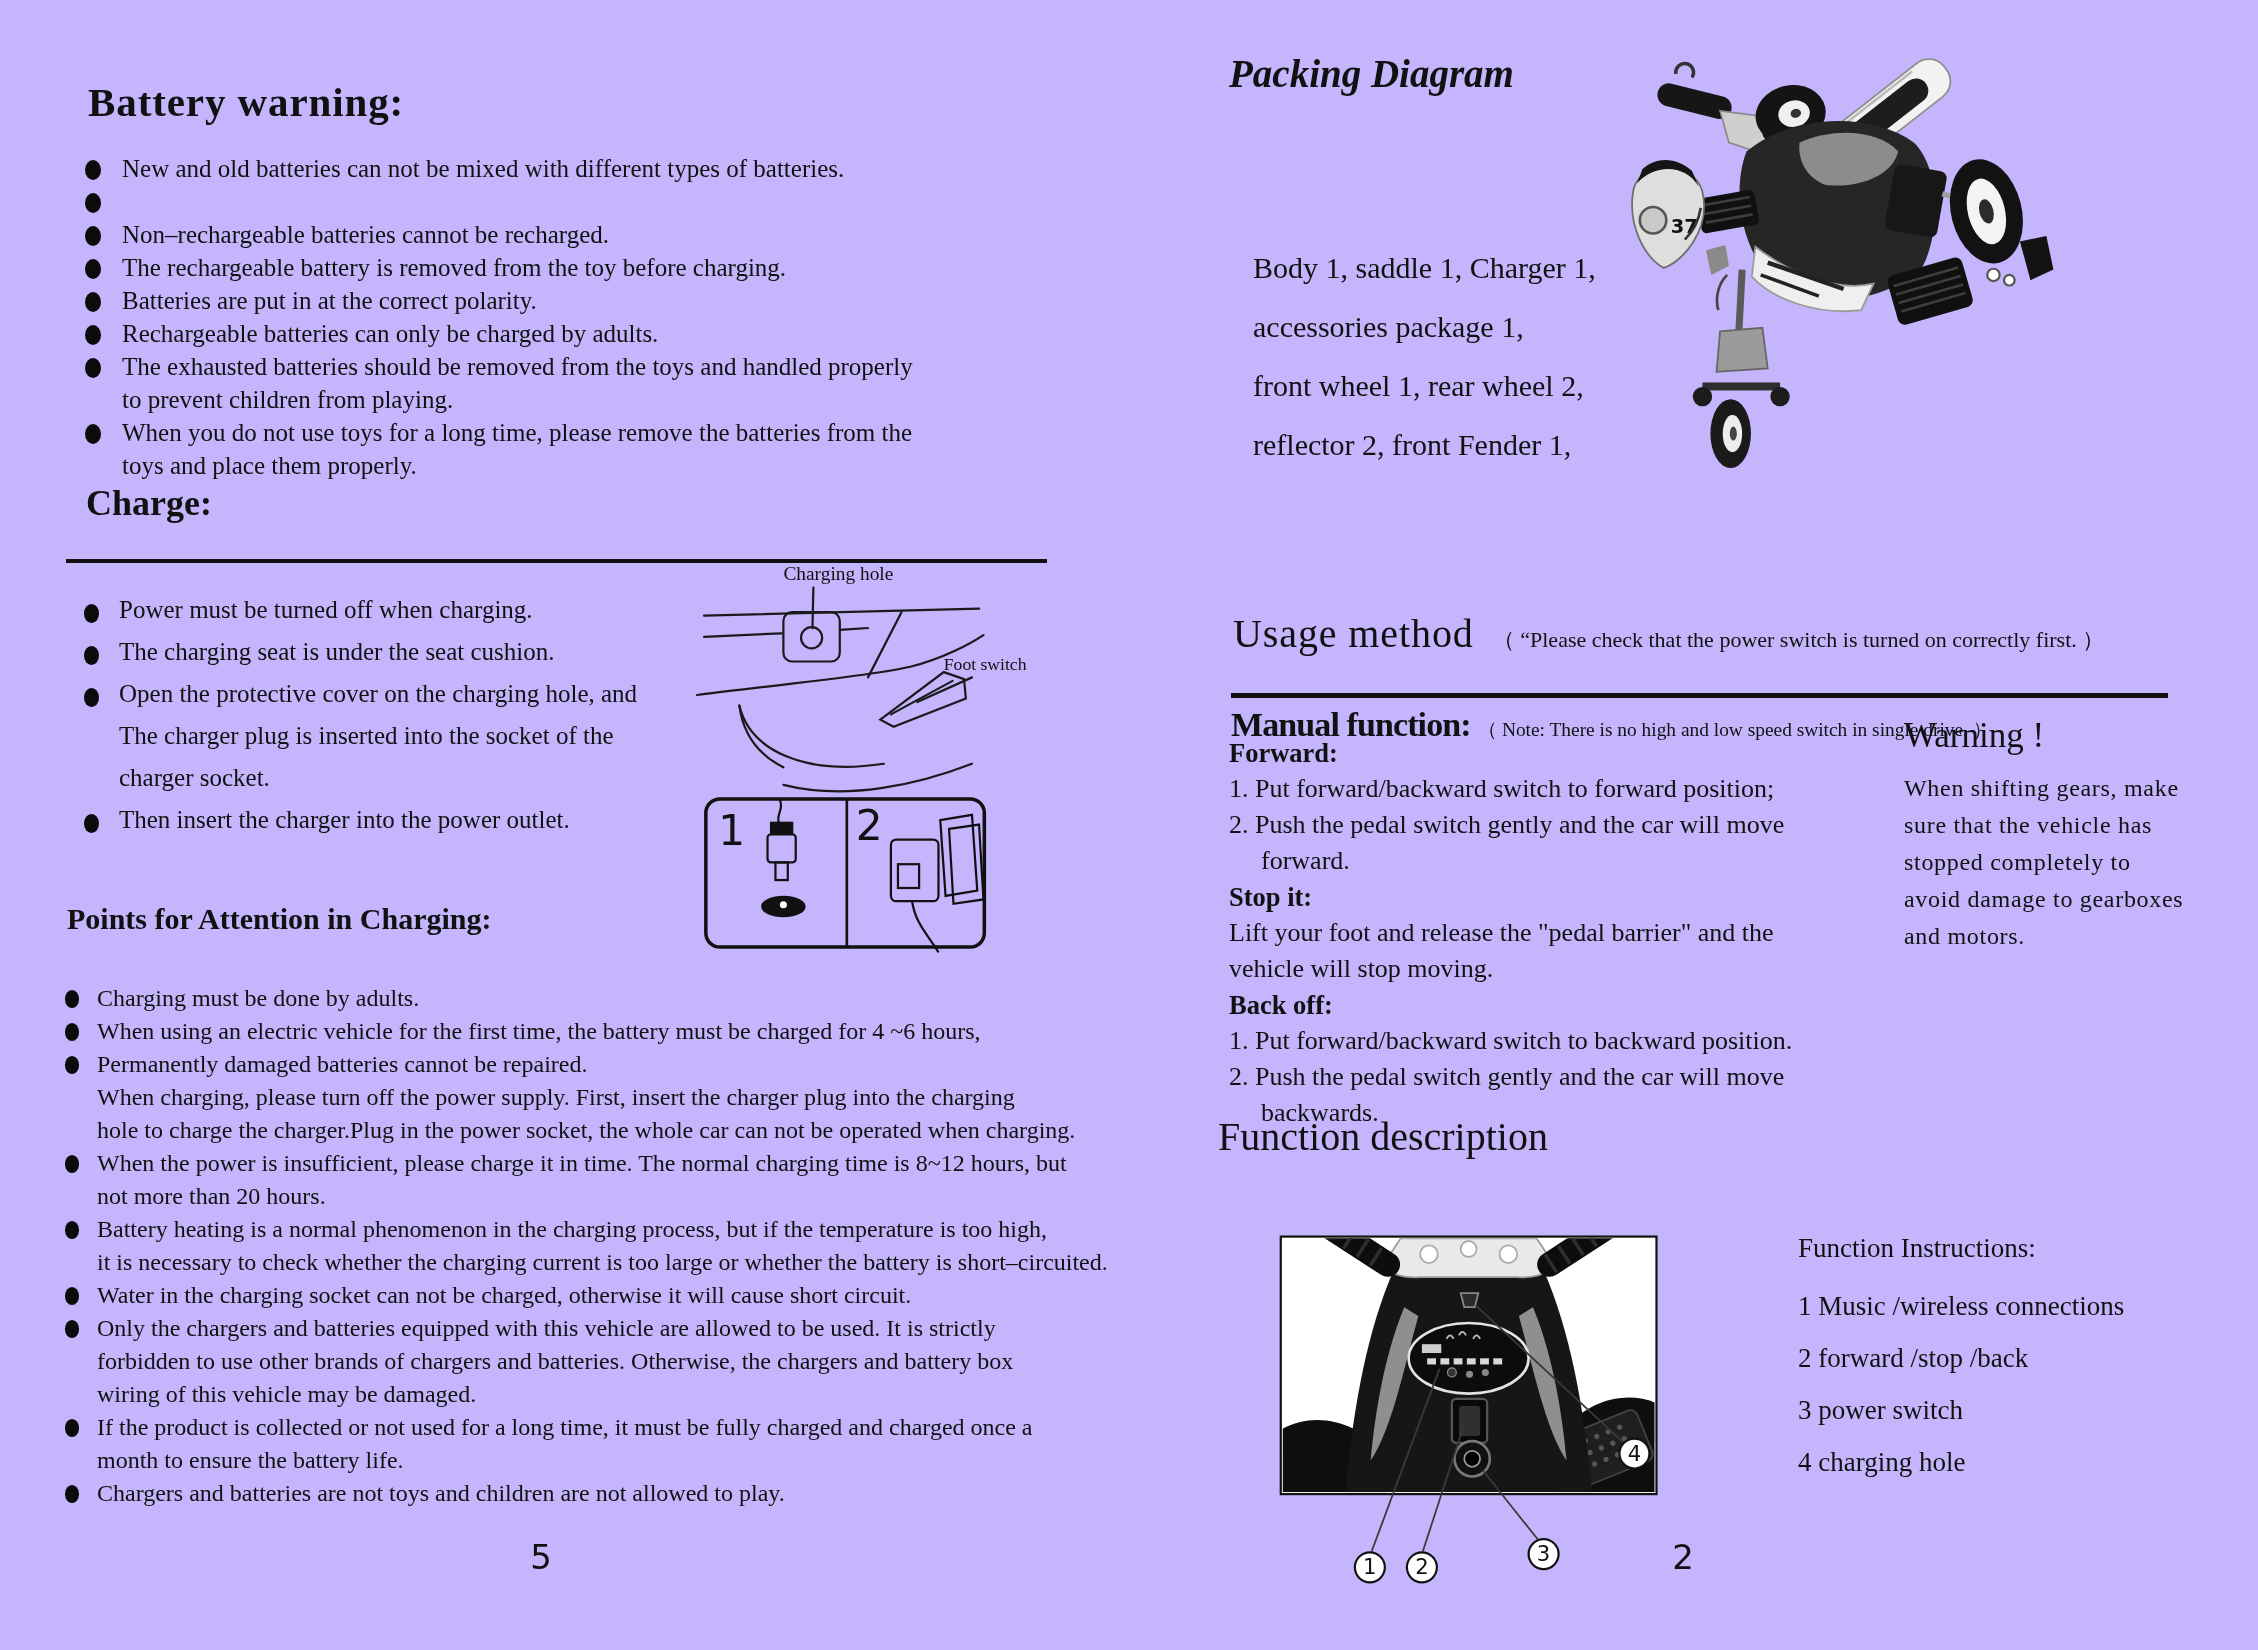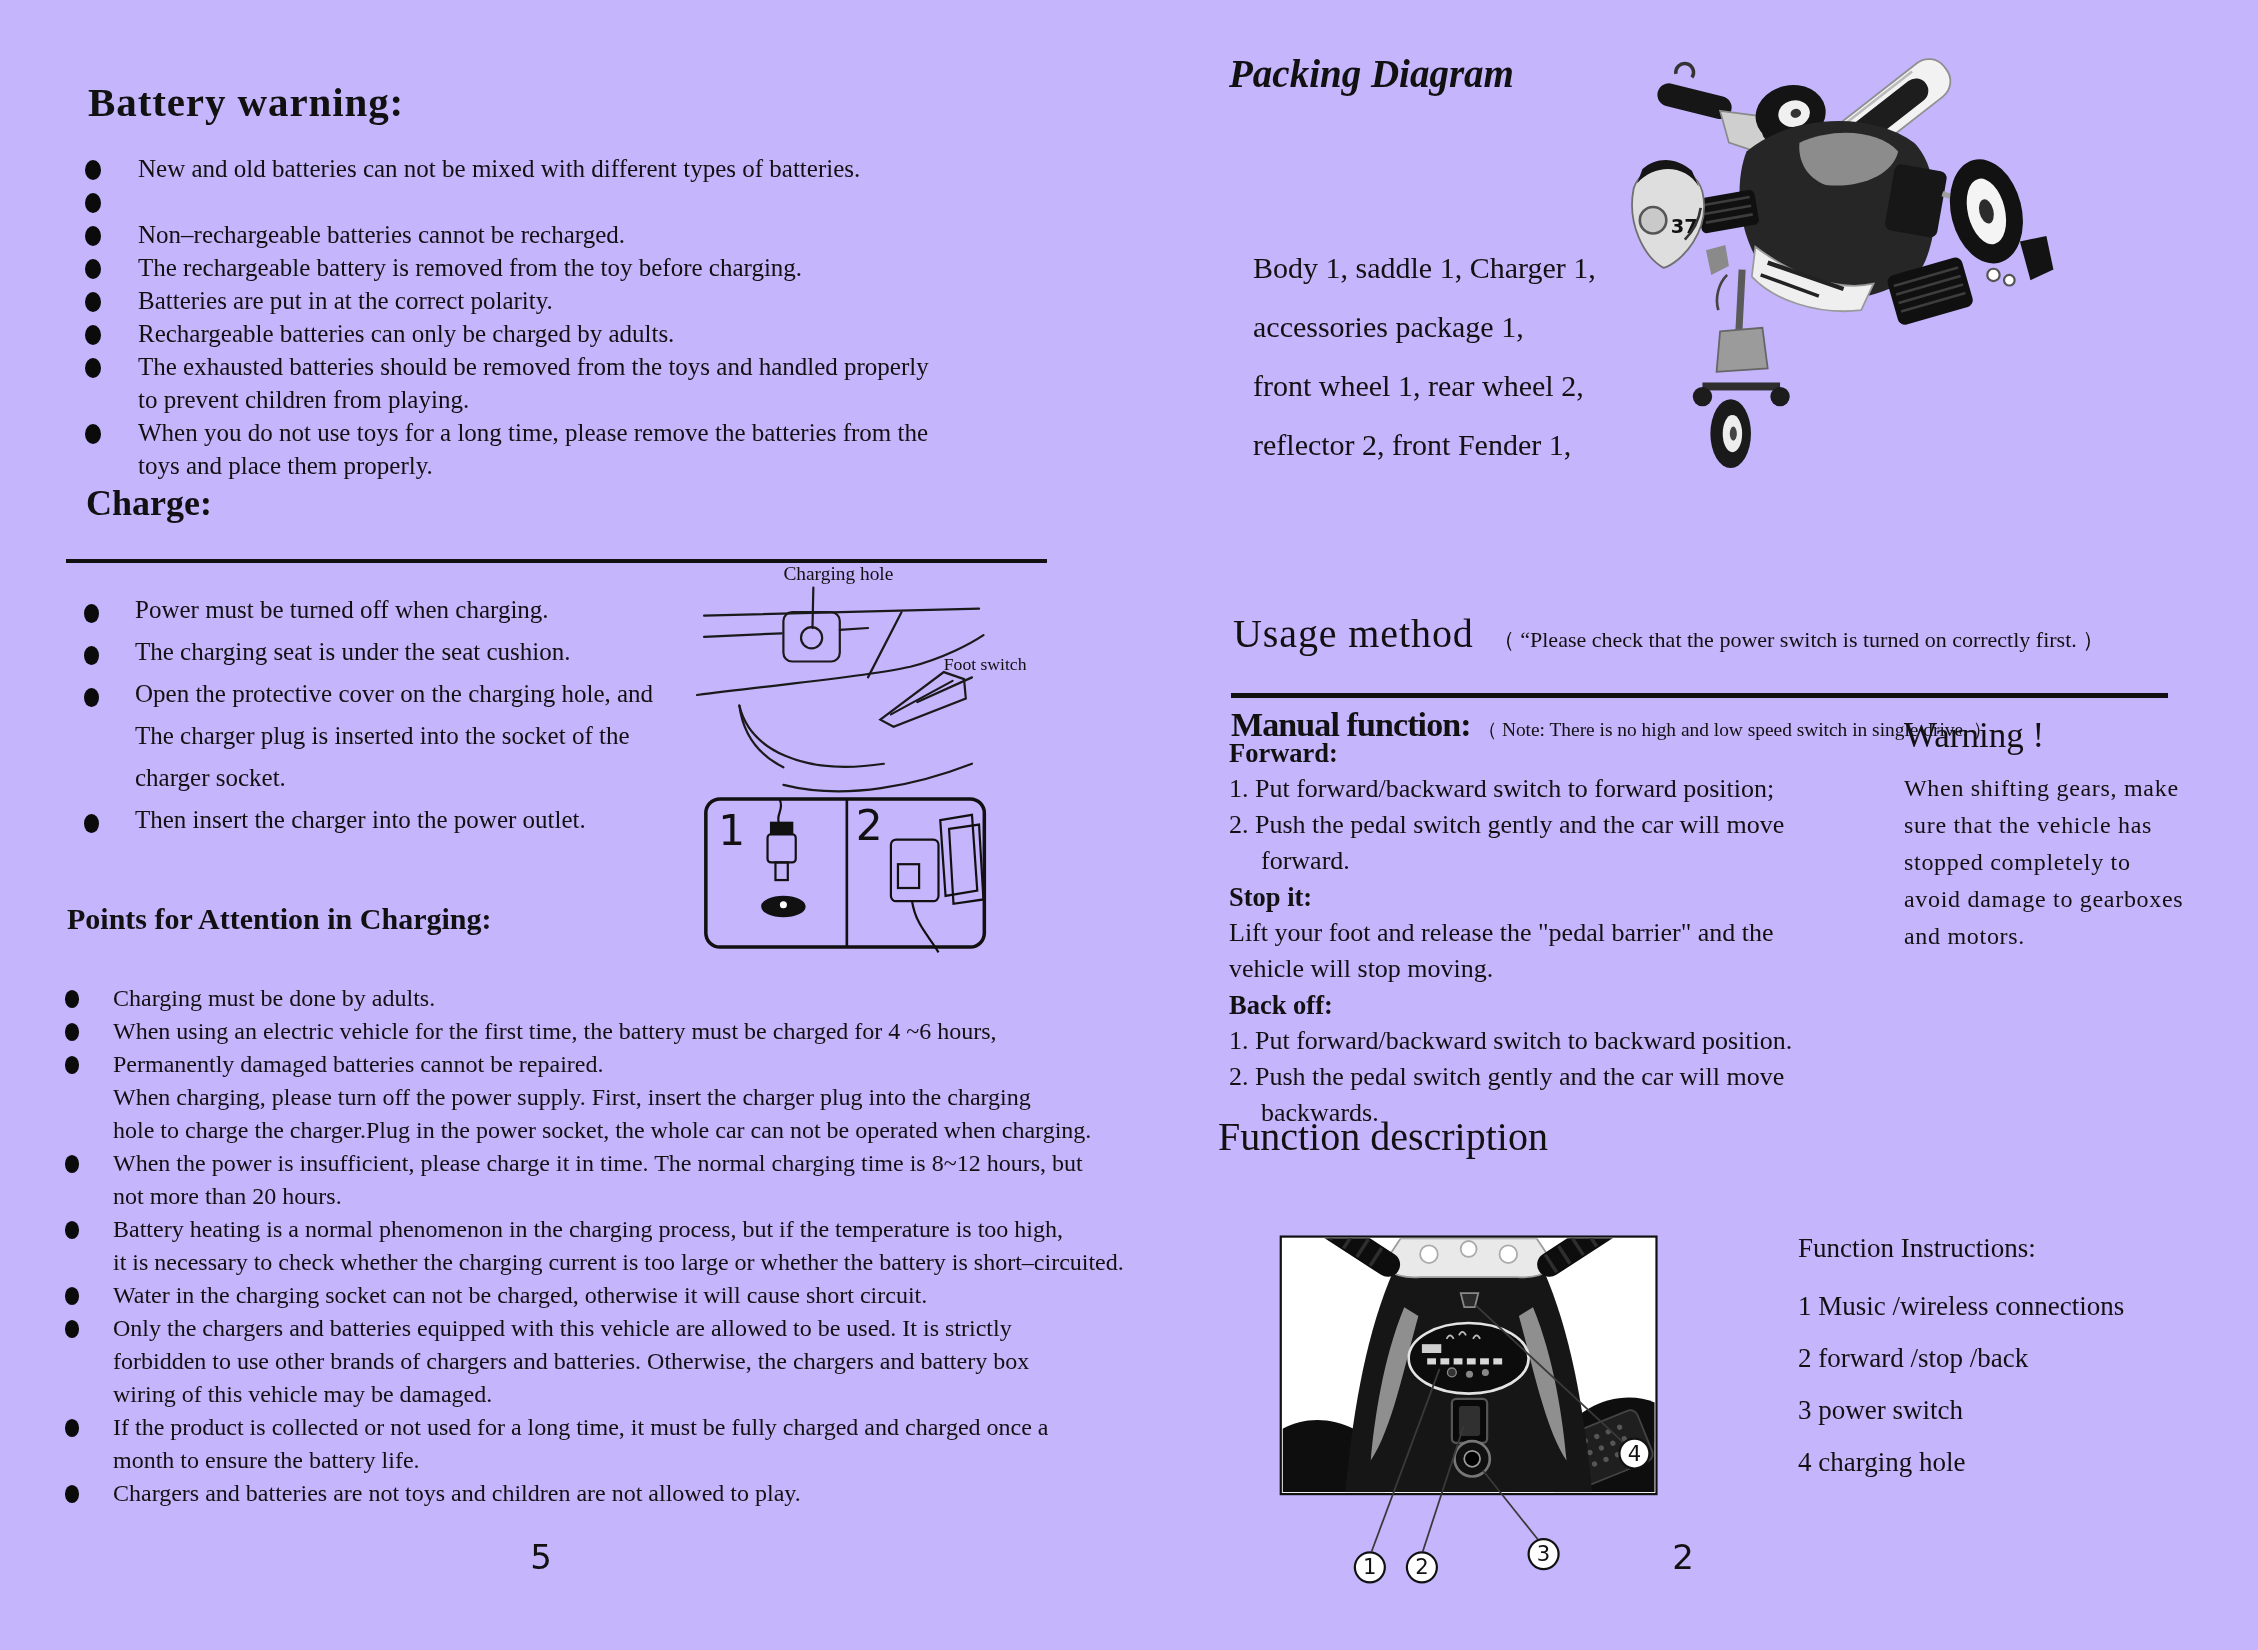--- a/index.html
+++ b/index.html
@@ -14,21 +14,21 @@
   .h-points{left:67px;top:902px;font-size:30px;}
   .h-pack{left:1229px;top:51px;font-size:39px;font-style:italic;}
   .h-func{left:1218px;top:1113px;font-size:40px;font-weight:normal;}
 
   
   .rule{background:#111;}
   .rule-left{left:66px;top:559px;width:981px;height:4.4px;}
   .rule-right{left:1231px;top:693px;width:937px;height:5.3px;}
 
   
-  .blist .row{display:flex;align-items:flex-start;gap:16px;}
+  .blist .row{display:flex;align-items:flex-start;}
   .bdot{flex:0 0 auto;display:inline-block;}
   .bdot::before{content:"";display:inline-block;background:#0b0b0b;border-radius:50%;}
   .btxt{white-space:nowrap;}
 
   .battery{left:85px;top:155px;font-size:25px;}
   .battery .row{height:33px;}
   .battery .bdot{width:37px;}
   .battery .bdot::before{width:16px;height:20px;margin-top:5.3px;}
 
   .charge{left:84px;top:596px;font-size:25px;}

